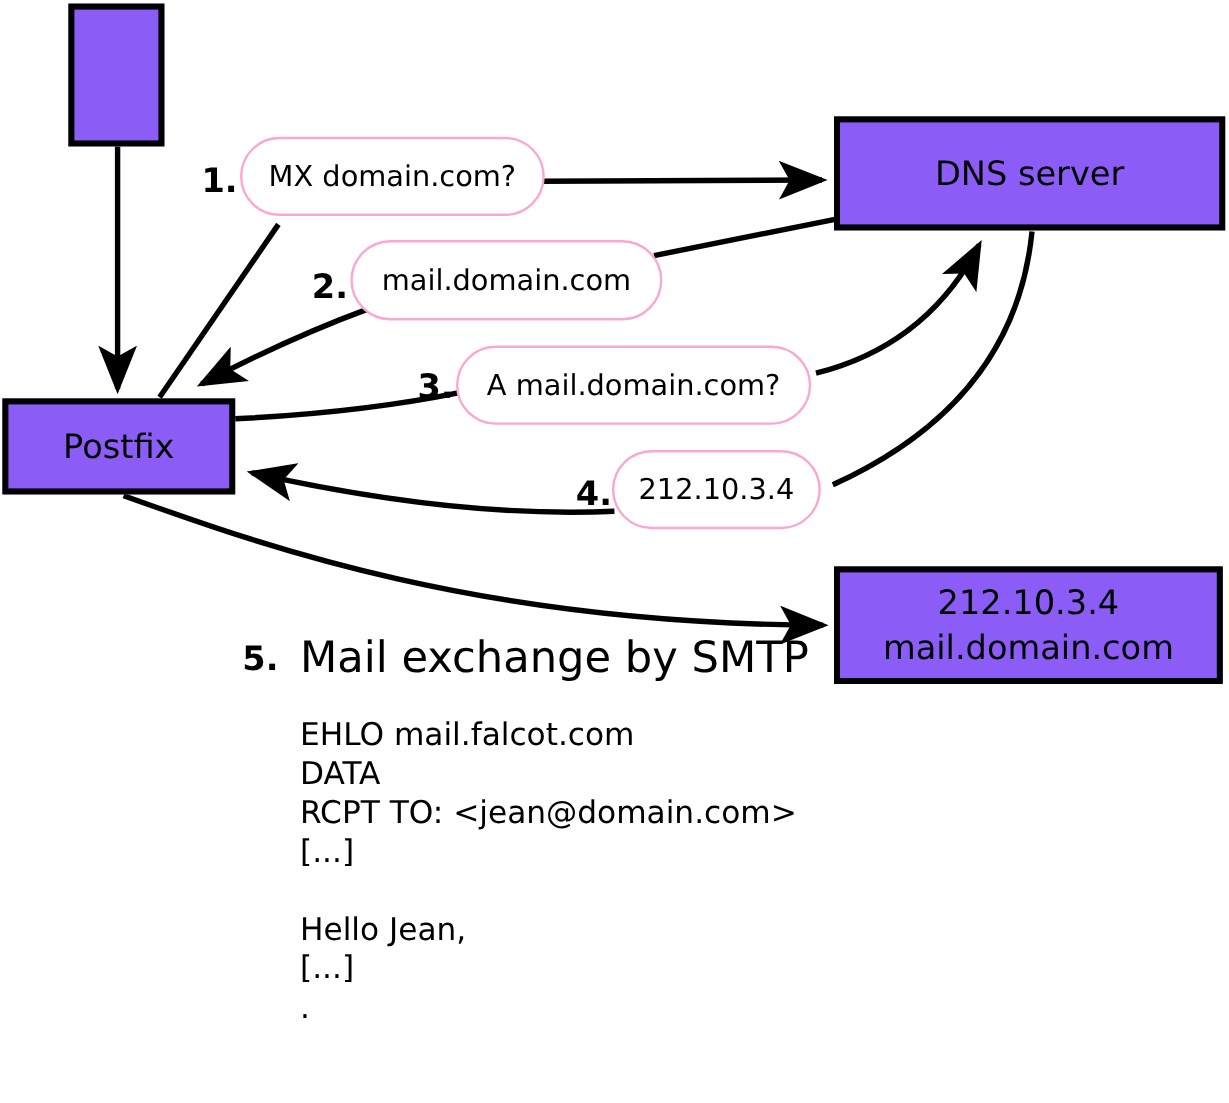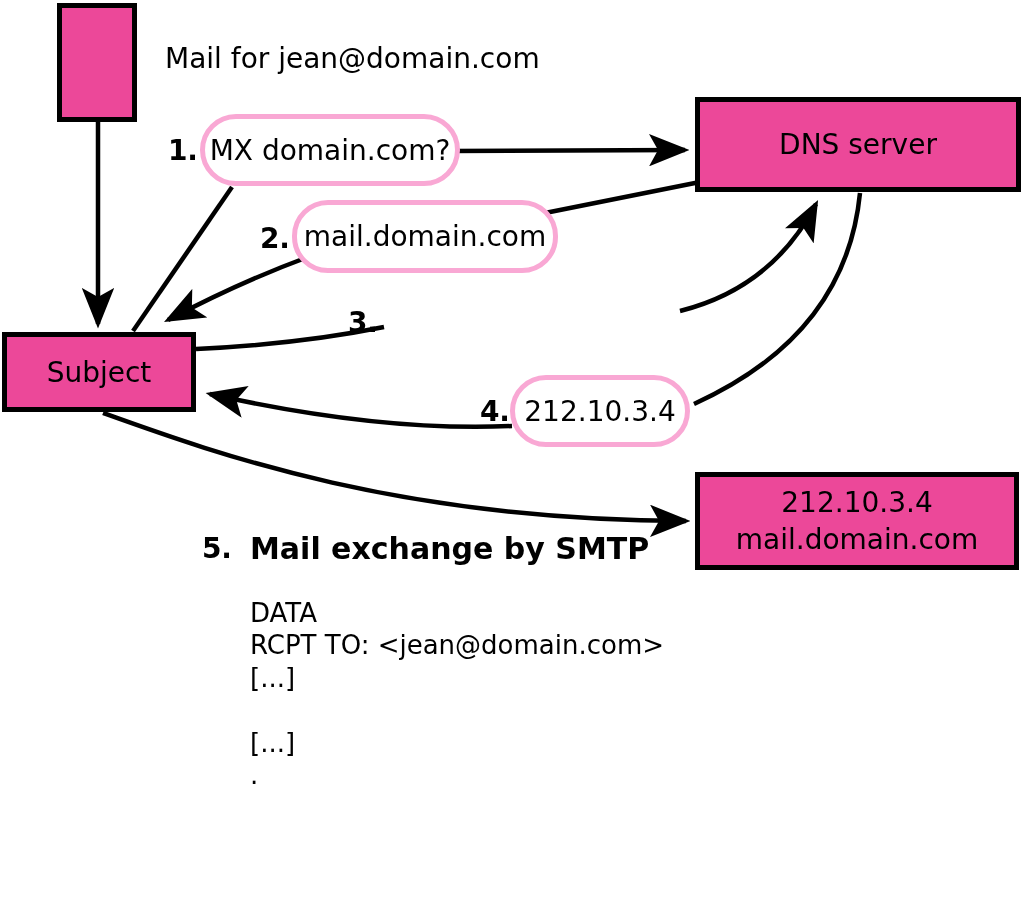--- a/index.html
+++ b/index.html
@@ -9,38 +9,38 @@
     font-family: "DejaVu Sans", "Liberation Sans", sans-serif;
     color: #000000;
     position: relative;
     overflow: hidden;
   }
   .canvas { position: absolute; left: 0; top: 0; width: 1024px; height: 919px; }
   svg.connectors { position: absolute; left: 0; top: 0; }
 
   .node {
     position: absolute;
-    background: #ec4899;
+    background: #8b5cf6;
     border: 5px solid #000000;
     display: flex; align-items: center; justify-content: center;
     font-size: 28px;
     text-align: center;
   }
   .envelope { left: 57px; top: 3px; width: 70px; height: 109px; }
   .postfix  { left: 2px;  top: 332px; width: 184px; height: 70px; }
   .dns      { left: 695px; top: 97px; width: 316px; height: 85px; }
   .target   { left: 695px; top: 472px; width: 314px; height: 88px; flex-direction: column; line-height: 37px; }
 
   .pill {
     position: absolute;
     background: #ffffff;
-    border: 5px solid #f9a8d4;
+    border: 2px solid #f9a8d4;
     border-radius: 36px;
     display: flex; align-items: center; justify-content: center;
-    font-size: 28px;
+    font-size: 24px;
     white-space: nowrap;
   }
   .pill1 { left: 200px; top: 114px; width: 250px; height: 62px; }
   .pill2 { left: 292px; top: 200px; width: 256px; height: 63px; }
   .pill3 { left: 380px; top: 288px; width: 292px; height: 62px; }
   .pill4 { left: 510px; top: 375px; width: 170px; height: 62px; }
 
   .stepnum {
     position: absolute;
     font-size: 28px; font-weight: bold;
@@ -53,21 +53,21 @@
   .n3 { left: 318px; top: 308px; }
   .n4 { left: 450px; top: 397px; }
   .n5 { left: 150px; top: 534px; width: 82px; }
 
   .title-label {
     position: absolute; left: 165px; top: 44px;
     font-size: 28px; line-height: 30px; white-space: nowrap;
   }
   .step5-label {
     position: absolute; left: 250px; top: 534px;
-    font-size: 30px; line-height: 30px; white-space: nowrap; font-weight: bold;
+    font-size: 36px; line-height: 30px; white-space: nowrap;
   }
   .smtp {
     position: absolute; left: 250px; top: 597px;
     font-size: 26px;
   }
   .smtp .line {
     height: 32.4px; line-height: 32.4px;
     white-space: pre; min-height: 32.4px;
   }
 </style>
@@ -91,24 +91,23 @@
       <path d="M 196 349 Q 300 344 384 327"></path>
       <path d="M 680 311 Q 772 288 816 204" marker-end="url(#arrow)"></path>
       <path d="M 860 193 Q 846 335 694 404"></path>
       <path d="M 512 426 Q 380 432 210 394" marker-end="url(#arrow)"></path>
       <path d="M 103 413 C 220 455 400 520 686 521" marker-end="url(#arrow)"></path>
     </g>
   </svg>
 
   <div class="node envelope"></div>
 
-  <div class="title-label">Mail for jean@domain.com</div>
 
   <div class="node postfix">
-    <span>Subject</span>
+    <span>Postfix</span>
   </div>
 
   <div class="node dns">
     <span>DNS server</span>
   </div>
 
   <div class="node target">
     <div>212.10.3.4</div>
     <div>mail.domain.com</div>
   </div>
@@ -117,31 +116,36 @@
   <div class="pill pill1">
     <span>MX domain.com?</span>
   </div>
 
   <div class="stepnum n2">2.</div>
   <div class="pill pill2">
     <span>mail.domain.com</span>
   </div>
 
   <div class="stepnum n3">3.</div>
+  <div class="pill pill3">
+    <span>A mail.domain.com?</span>
+  </div>
 
   <div class="stepnum n4">4.</div>
   <div class="pill pill4">
     <span>212.10.3.4</span>
   </div>
 
   <div class="stepnum n5">5.</div>
   <div class="step5-label">Mail exchange by SMTP</div>
 
   <div class="smtp">
+    <div class="line">EHLO mail.falcot.com</div>
     <div class="line">DATA</div>
     <div class="line">RCPT TO: &lt;jean@domain.com&gt;</div>
     <div class="line">[...]</div>
     <div class="line"></div>
+    <div class="line">Hello Jean,</div>
     <div class="line">[...]</div>
     <div class="line">.</div>
   </div>
 
 </div>
 
 </body></html>

